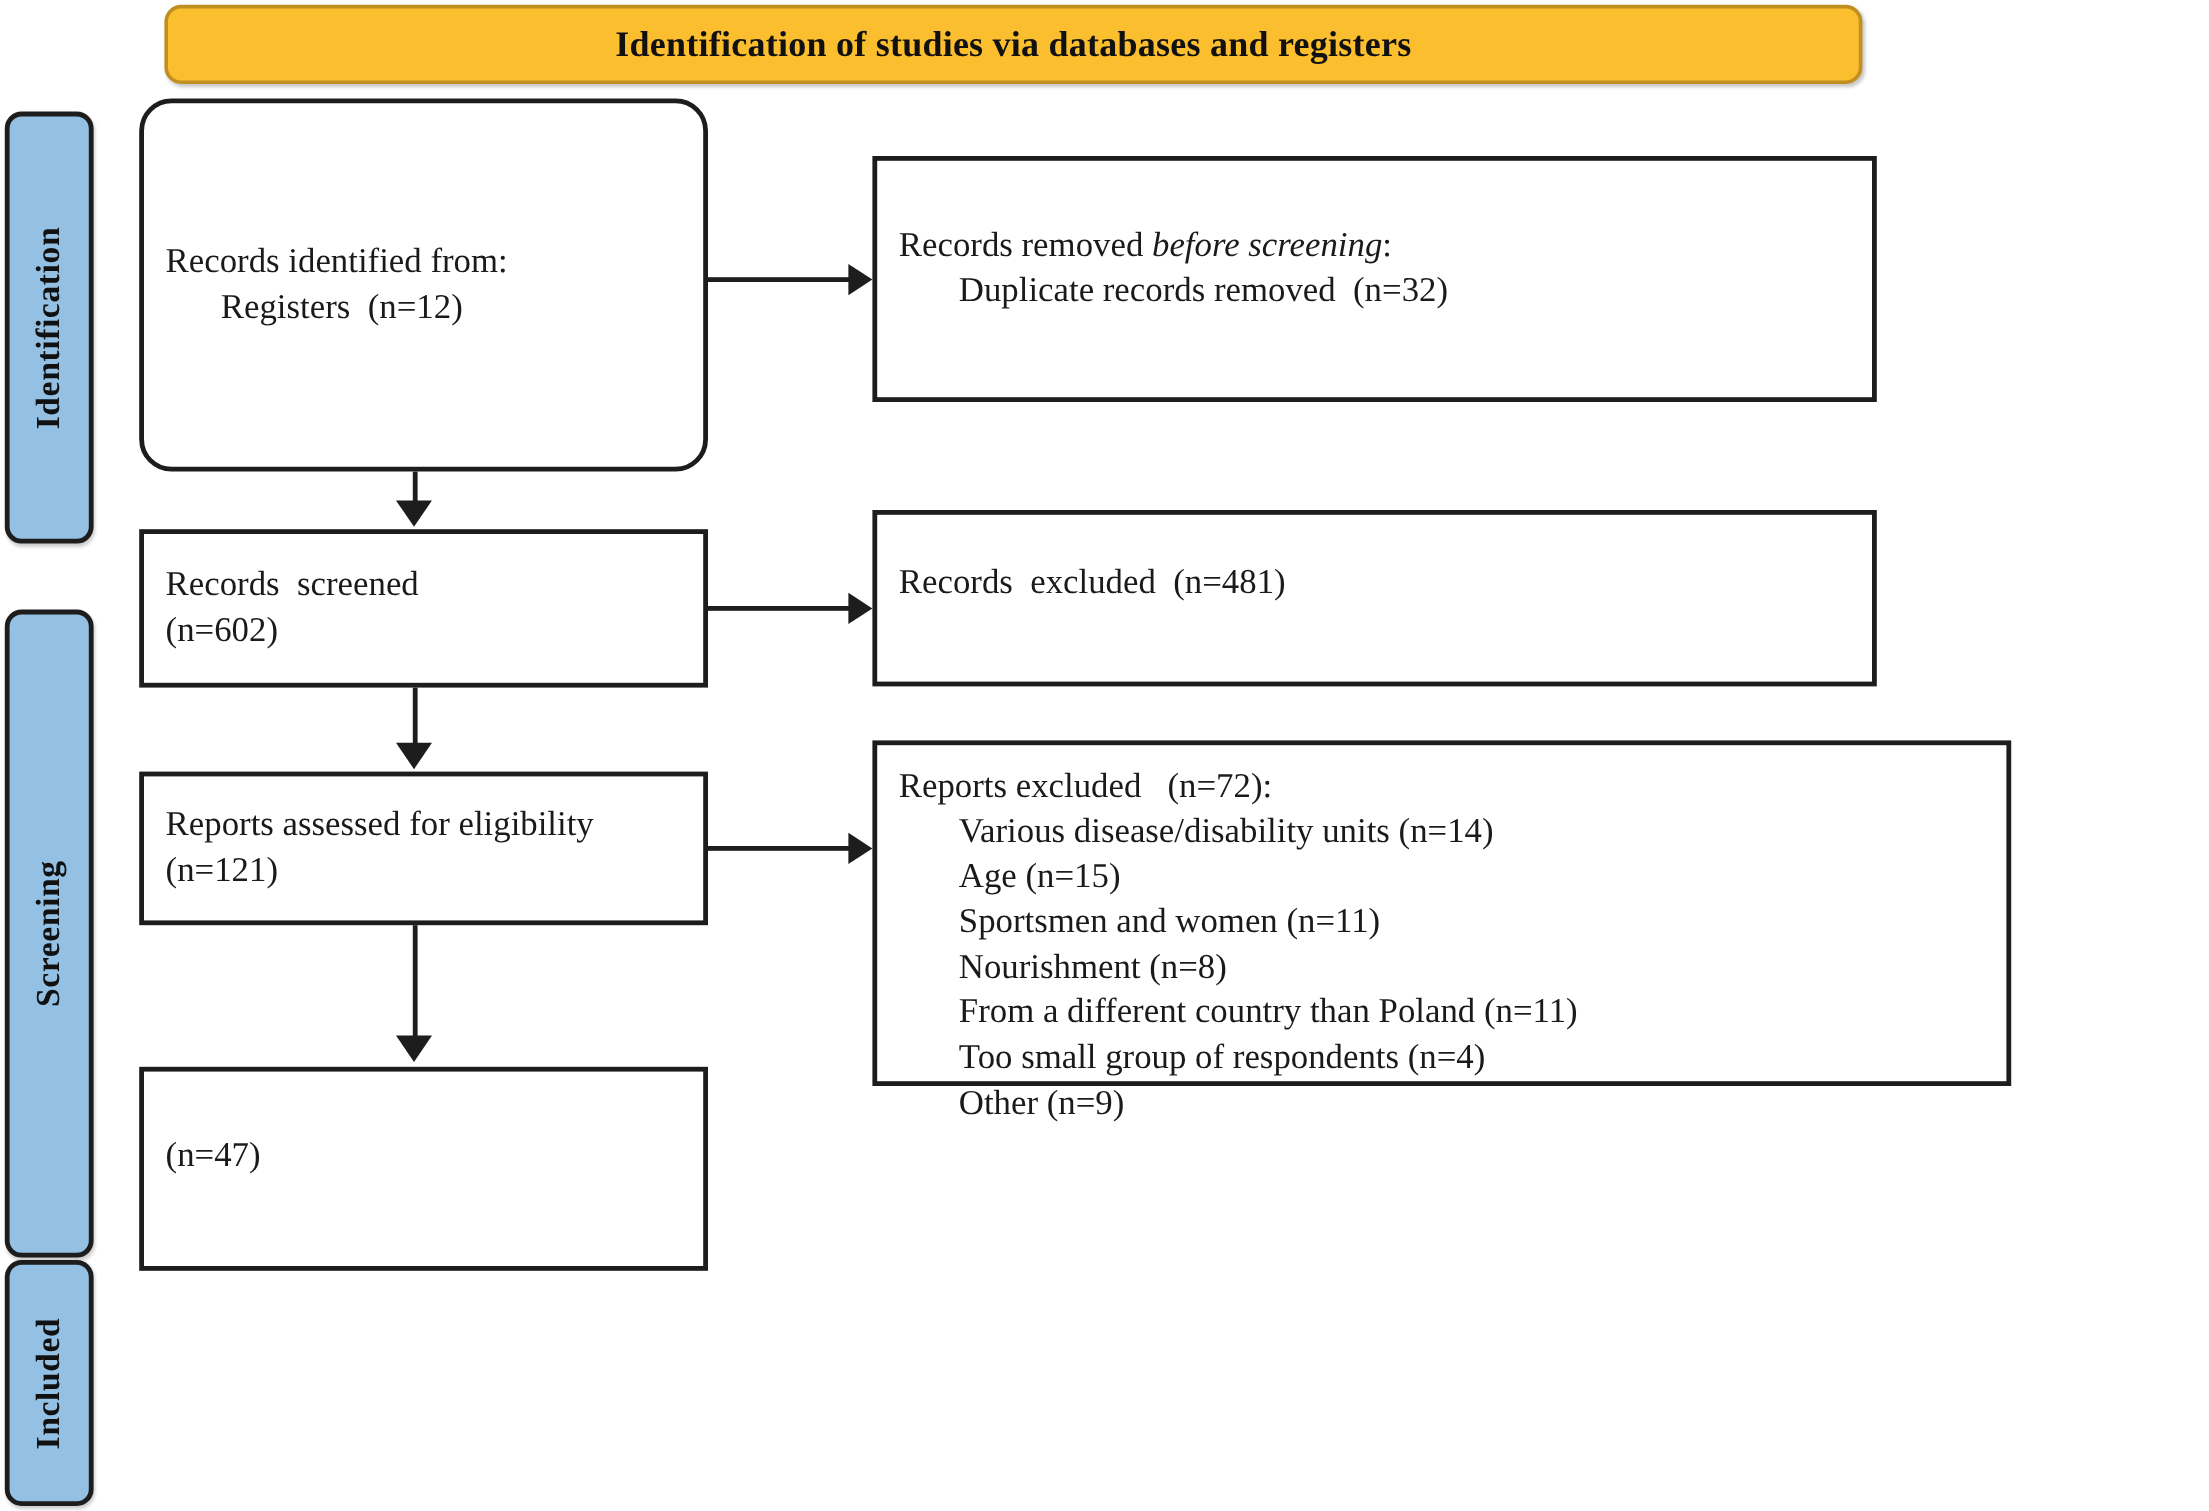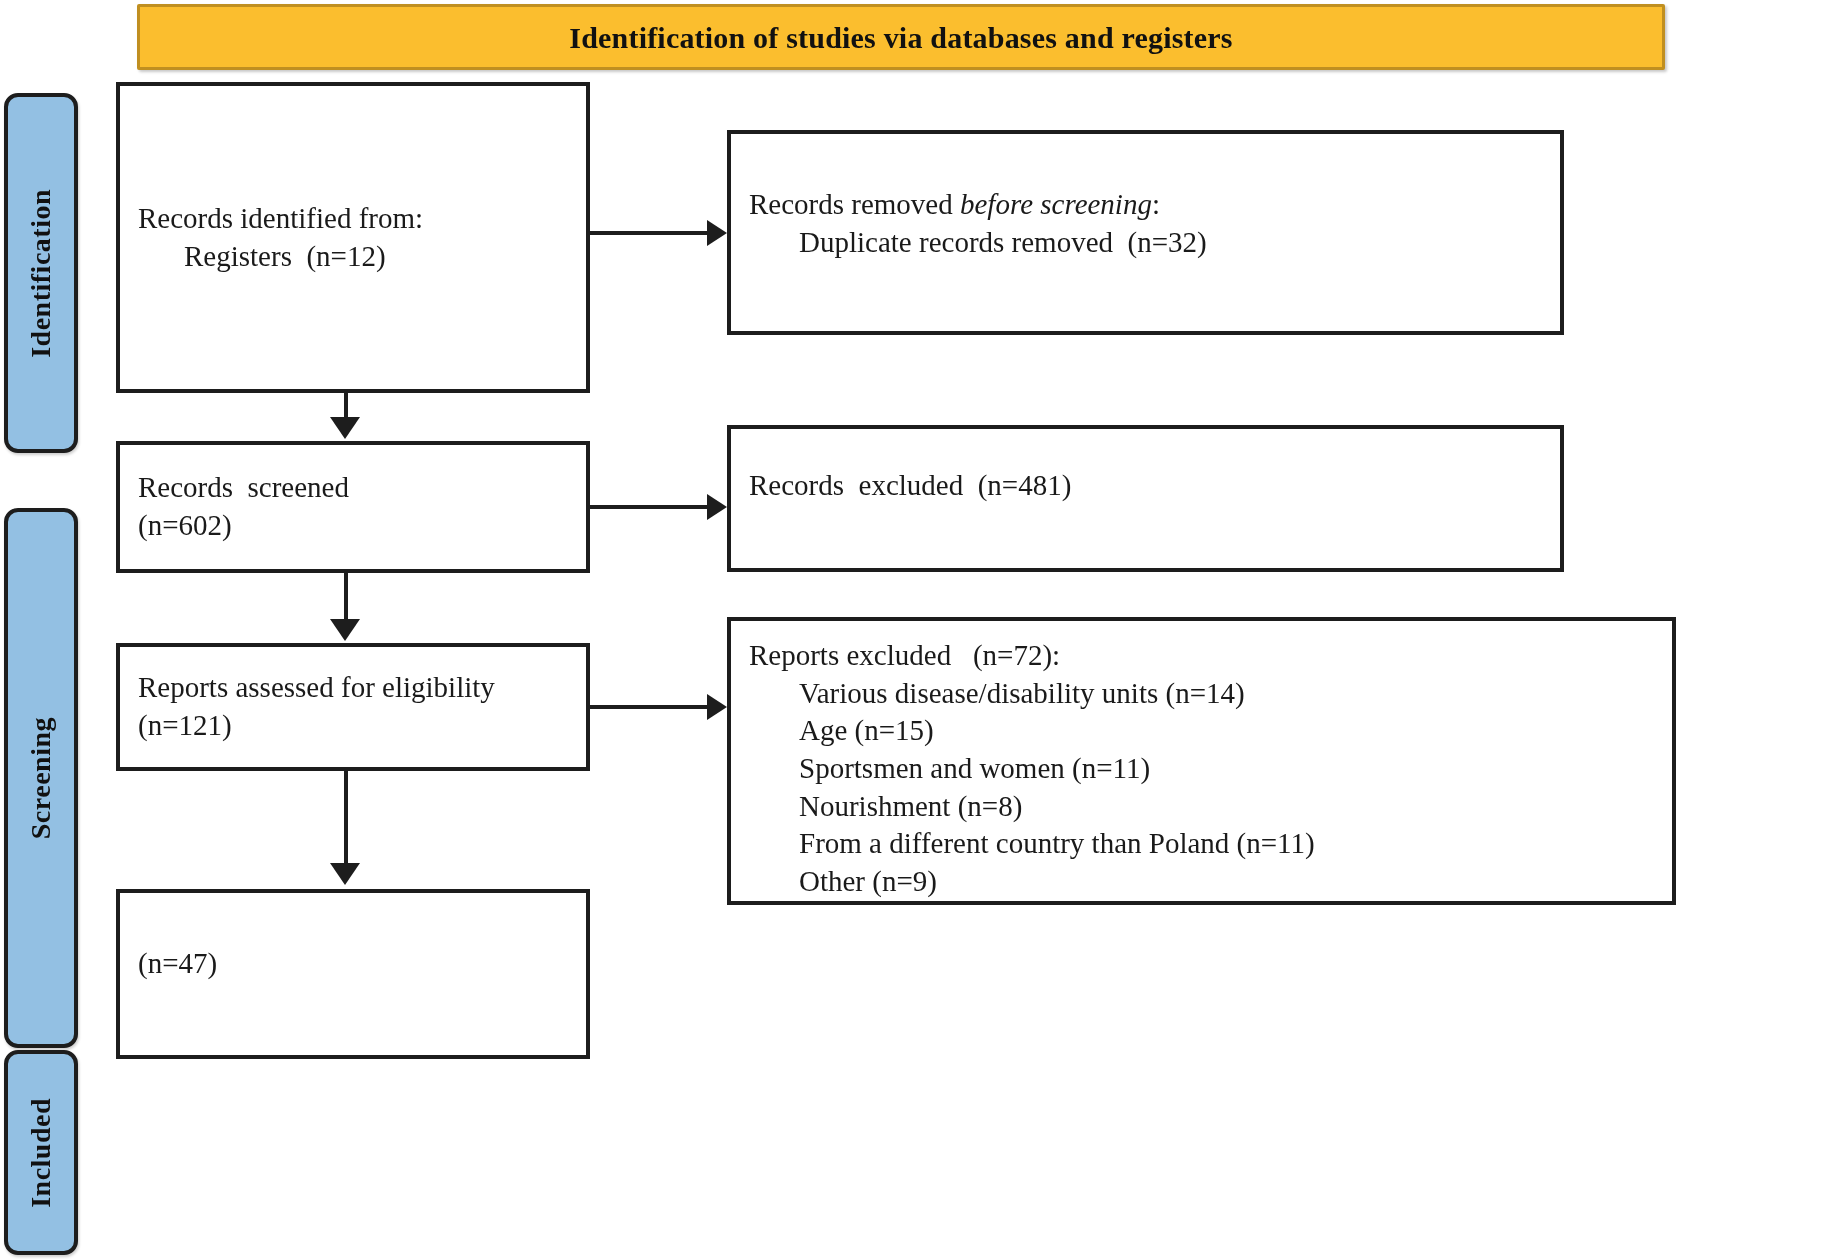--- a/index.html
+++ b/index.html
@@ -5,22 +5,22 @@
   html,body{margin:0;padding:0;background:#ffffff;}
   body{
     width:1841px;height:1259px;position:relative;overflow:hidden;
     font-family:"Liberation Serif","DejaVu Serif",serif;
     color:#1a1a1a;
   }
   .stage{position:absolute;left:0;top:0;width:1841px;height:1259px;}
 
   
   .banner{
-    position:absolute;left:137px;top:4px;width:1528px;height:66px;
-    background:#FBBE2E;border:3px solid #C08F20;border-radius:2px;
+    position:absolute;left:137px;top:4px;width:1415px;height:66px;
+    background:#FBBE2E;border:3px solid #C08F20;border-radius:14px;
     box-shadow:2px 2px 3px rgba(0,0,0,.22);
     display:flex;align-items:center;justify-content:center;
     box-sizing:border-box;
   }
   .banner-title{
     font-weight:bold;font-size:30px;letter-spacing:.2px;color:#111;
     text-align:center;line-height:1.1;
   }
 
   
@@ -45,21 +45,21 @@
     position:absolute;background:#fff;border:4px solid #1d1d1d;
     box-sizing:border-box;padding:0 18px;
     display:flex;flex-direction:column;justify-content:center;
   }
   .box .line{font-size:29px;line-height:1.30;white-space:pre;}
   .box .line.ind{padding-left:46px;}
   .box .line.ind2{padding-left:50px;}
   .ital{font-style:italic;}
 
   
-  #box-records-identified{left:116px;top:82px;width:474px;height:311px;}
+  #box-records-identified{left:116px;top:82px;width:474px;height:311px;border-radius:27px;}
   #box-records-removed   {left:727px;top:130px;width:837px;height:205px;}
   #box-records-screened  {left:116px;top:441px;width:474px;height:132px;}
   #box-records-excluded  {left:727px;top:425px;width:837px;height:147px;}
   #box-reports-assessed  {left:116px;top:643px;width:474px;height:128px;}
   #box-reports-excluded  {left:727px;top:617px;width:949px;height:288px;}
   #box-reports-included  {left:116px;top:889px;width:474px;height:170px;}
 
   
   #box-records-identified{justify-content:center;}
   #box-records-removed{justify-content:flex-start;padding-top:52px;}
@@ -147,20 +147,21 @@
     <div class="line">(n=121)</div>
   </div>
 
   <div class="box" id="box-reports-excluded">
     <div class="line">Reports excluded   (n=72):</div>
     <div class="line ind2">Various disease/disability units (n=14)</div>
     <div class="line ind2">Age (n=15)</div>
     <div class="line ind2">Sportsmen and women (n=11)</div>
     <div class="line ind2">Nourishment (n=8)</div>
     <div class="line ind2">From a different country than Poland (n=11)</div>
+    <div class="line ind2">Too small group of respondents (n=4)</div>
     <div class="line ind2">Other (n=9)</div>
   </div>
 
   <div class="box" id="box-reports-included">
     <div class="line">(n=47)</div>
   </div>
 
   <div class="conn h-line" id="conn-h1"></div>
   <div class="arrow-r" id="arrow-h1"></div>
 

